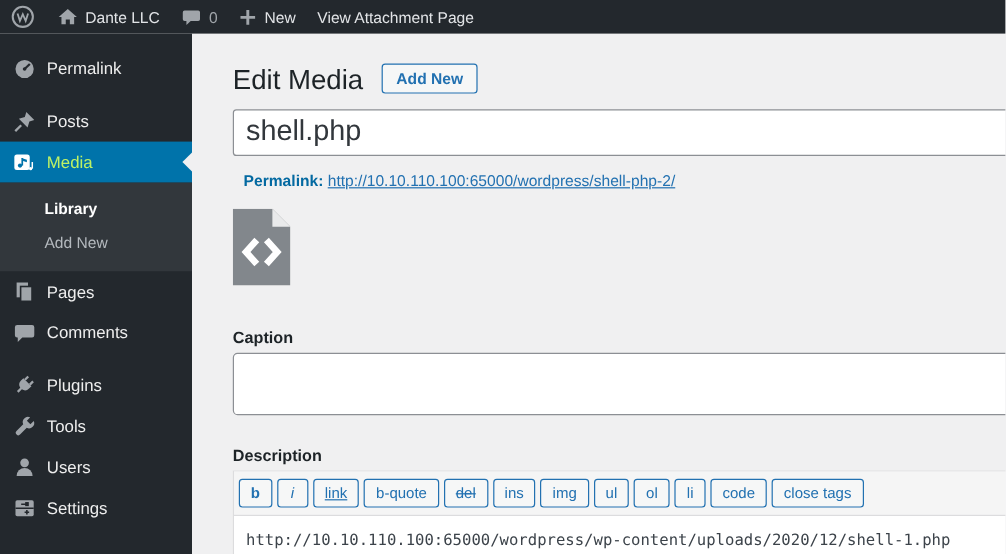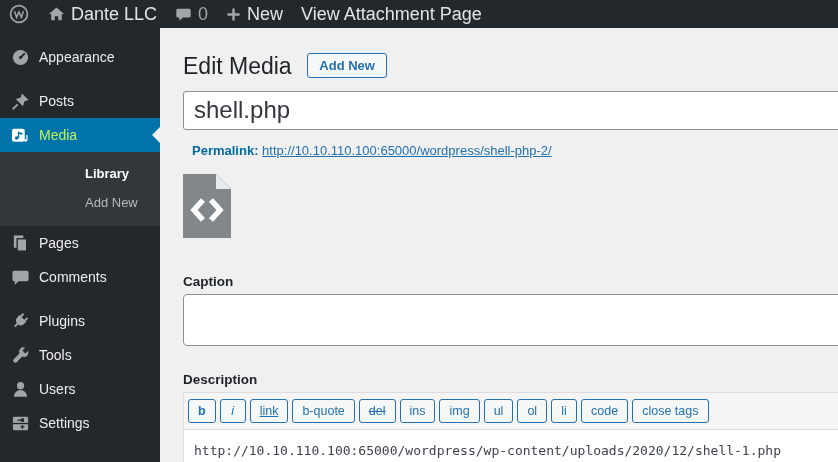--- a/index.html
+++ b/index.html
@@ -9,21 +9,21 @@
     background:#f0f0f1;
     position:relative;
     font-size:13px;
     color:#3c434a;
   }
 
   
   .adminbar {
     position:absolute; top:0; left:0; width:838px; height:28px;
     background:#23282d; display:flex; align-items:center;
-    color:#e2e4e7; font-size:18px; z-index:20;
+    color:#e2e4e7; font-size:13px; z-index:20;
   }
   .ab-item { display:flex; align-items:center; gap:6px; height:100%; padding:0 9px; cursor:pointer; white-space:nowrap; }
   .ab-item svg { display:block; }
   .ab-icon { color:#a0a5aa; display:flex; align-items:center; }
   .ab-count { color:#a0a5aa; }
   .ab-logo { padding:0 10px 0 9px; }
 
   
   .sidebar {
     position:absolute; top:28px; left:0; width:160px; height:434px;
@@ -36,27 +36,27 @@
   }
   .icon20 { width:20px; height:20px; flex:0 0 20px; color:#a0a5aa; display:flex; align-items:center; justify-content:center; }
   .menu-item.active { background:#0073aa; color:#bef264; font-weight:400; }
   .menu-item.active .icon20 { color:#fff; }
   .menu-item.active::after {
     content:""; position:absolute; right:0; top:50%; margin-top:-8px;
     border:8px solid transparent; border-right-color:#f0f0f1;
   }
   .menu-sep { height:10px; }
   .submenu { background:#32373c; padding:7px 0 9px; font-size:13px; list-style:none; }
-  .submenu-item { padding:7px 12px 7px 37px; color:#b4b9be; cursor:pointer;margin-left:48px; }
+  .submenu-item { padding:7px 12px 7px 37px; color:#b4b9be; cursor:pointer; }
   .submenu-item.current { color:#fff; font-weight:bold; }
 
   
   .content {
     position:absolute; top:28px; left:160px; width:678px; height:434px;
-    background:#f0f0f1; overflow:hidden;
+    background:#f0f0f1; overflow:hidden;padding-left:11px;
   }
   .wrap { margin:24px 0 0 23px; width:700px; }
 
   .page-heading { display:block; }
   h1.page-title { display:inline-block; font-size:23px; font-weight:400; color:#1d2327; line-height:1.3; }
   .page-title-action {
     display:inline-block; margin-left:12px; padding:4px 11px;
     font-size:13px; font-weight:600; color:#2271b1;
     border:1px solid #2271b1; border-radius:3px; background:#f6f7f7;
     vertical-align:4px; cursor:pointer; font-family:inherit;
@@ -151,21 +151,21 @@
   <ul class="menu">
 
     <li class="menu-item">
       <span class="icon20">
         <svg width="19" height="19" viewBox="0 0 20 20">
           <circle cx="10" cy="10" r="8" fill="currentColor"></circle>
           <path d="M10 10 L14.6 5.6" stroke="#23282d" stroke-width="2"></path>
           <circle cx="10" cy="10" r="1.6" fill="#23282d"></circle>
         </svg>
       </span>
-      <span>Appearance</span>
+      <span>Permalink</span>
     </li>
 
     <li class="menu-sep"></li>
 
     <li class="menu-item">
       <span class="icon20">
         <svg width="19" height="19" viewBox="0 0 20 20">
           <path d="M11.5 1.5 L18.5 8.5 L14.2 9.8 L12.6 15 L5 7.4 L10.2 5.8 Z" fill="currentColor"></path>
           <path d="M7 13 L1.8 18.2" stroke="currentColor" stroke-width="2"></path>
         </svg>

